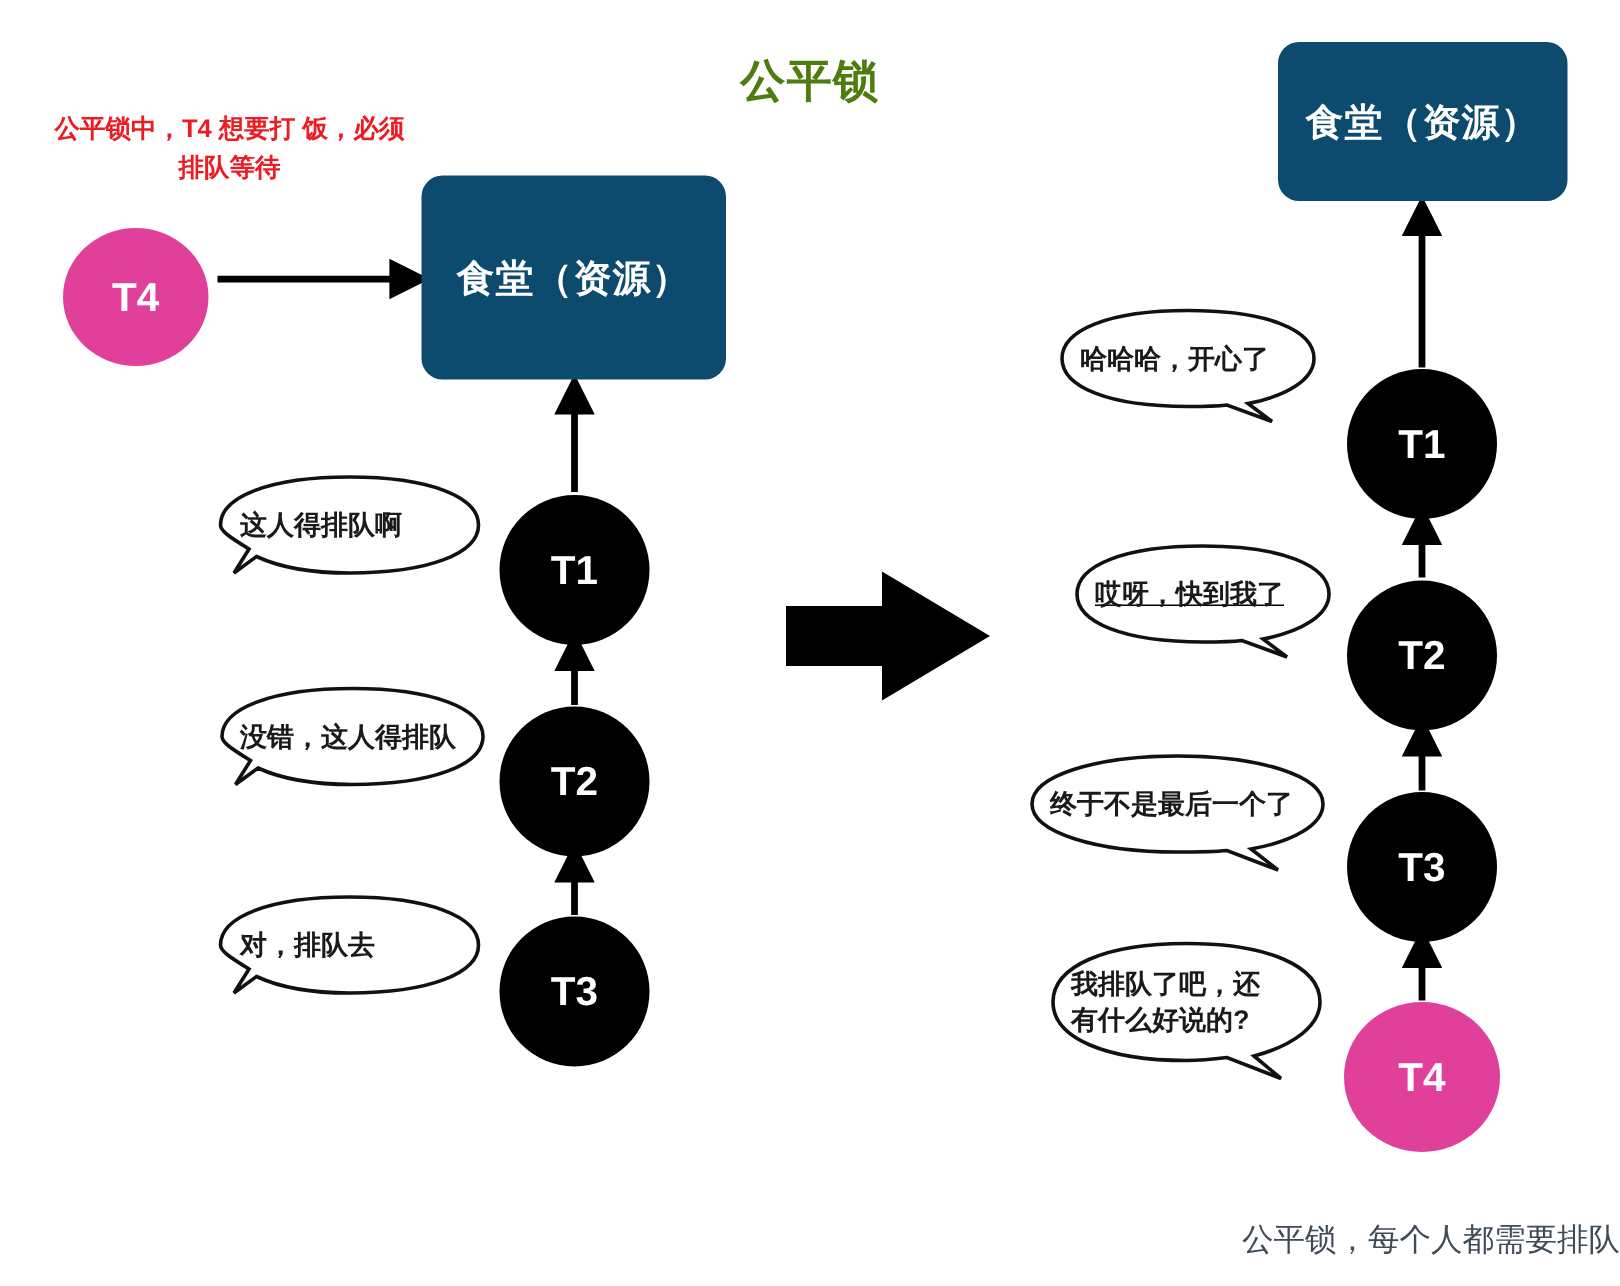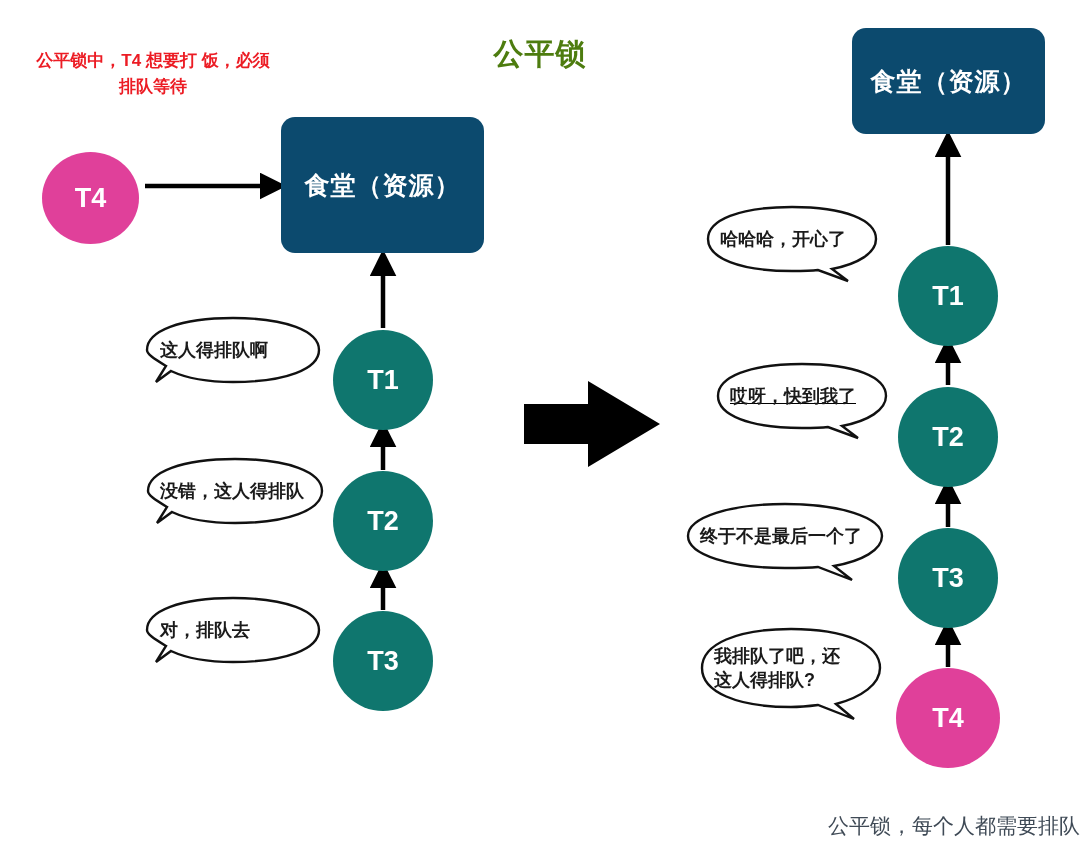--- a/index.html
+++ b/index.html
@@ -25,21 +25,21 @@
     width: 1080px;
     text-align: center;
     font-size: 30px;
     font-weight: 700;
     color: #4d7c0f;
     letter-spacing: 1px;
   }
 
   
   .note-red {
-    left: 28px; top: 48px;
+    left: 28px; top: 73px;
     width: 250px;
     text-align: center;
     font-size: 17px;
     font-weight: 700;
     line-height: 1.55;
     color: #ec1c24;
   }
 
   
   .resource-box {
@@ -59,21 +59,21 @@
   
   .thread-node {
     border-radius: 50%;
     display: flex;
     align-items: center;
     justify-content: center;
     color: #ffffff;
     font-size: 27px;
     font-weight: 700;
   }
-  .thread-blue { background: #0f766e; }
+  .thread-blue { background: #000000; }
   .thread-pink { background: #e0409a; }
 
   
   #arrow-layer {
     left: 0; top: 0;
     width: 1080px; height: 857px;
     pointer-events: none;
   }
 
   
@@ -210,19 +210,19 @@
       <path d="M99 2 C153 2 196 15 196 34 C196 48 176 59 148 64 L166 78 L132 65 C122 66 111 66 99 66 C45 66 2 53 2 34 C2 15 45 2 99 2 Z" fill="#fff" stroke="#111" stroke-width="2.4"></path>
     </svg>
     <div class="bubble-text">终于不是最后一个了</div>
   </div>
 
   <div class="abs bubble" style="left:700px; top:627px; width:182px; height:82px;">
     <svg viewBox="0 0 182 82" width="182" height="82" preserveAspectRatio="none">
       <path d="M91 2 C145 2 180 17 180 41 C180 57 162 70 136 77 L154 92 L118 78 C110 79 101 80 91 80 C37 80 2 65 2 41 C2 17 37 2 91 2 Z" fill="#fff" stroke="#111" stroke-width="2.4"></path>
     </svg>
     <div class="bubble-text">我排队了吧，还
-这人得排队?</div>
+有什么好说的?</div>
   </div>
 
   <div class="abs caption">公平锁，每个人都需要排队</div>
 
 
 </div>
 
 </body></html>

